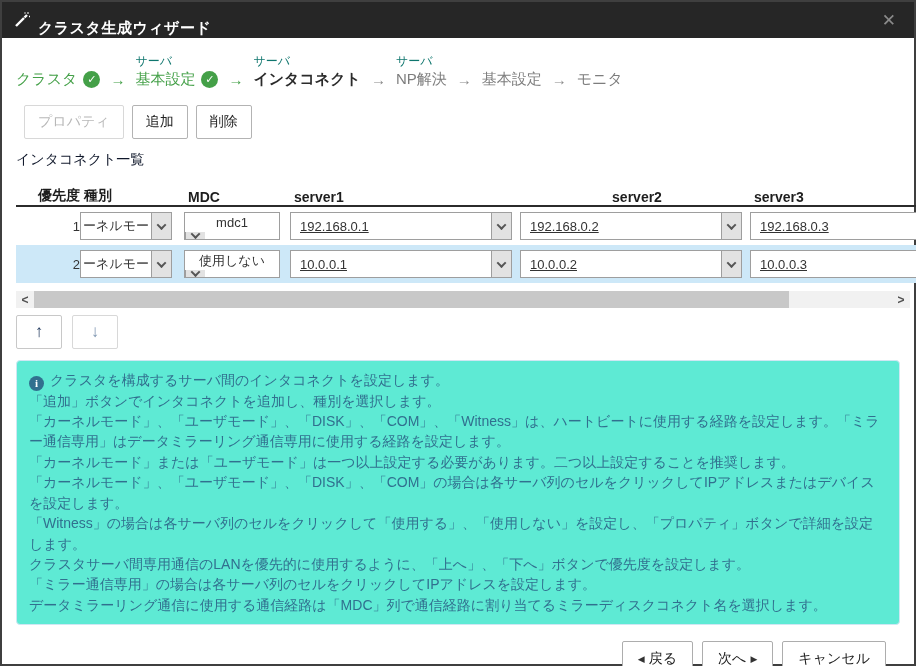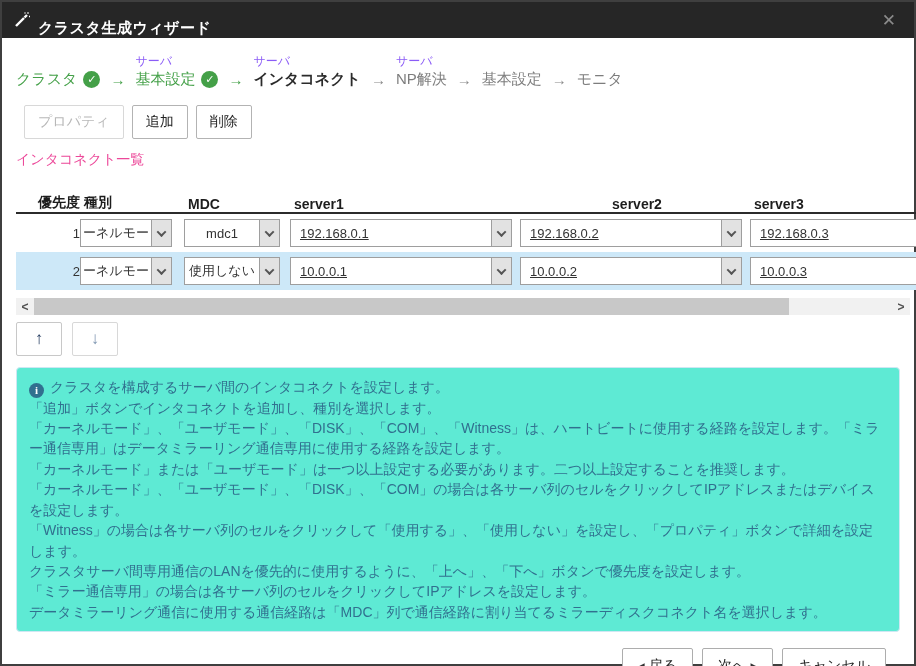--- a/index.html
+++ b/index.html
@@ -12,57 +12,57 @@
   .titlebar { height:36px; background:#262626; color:#fff; display:flex; align-items:center; padding:0 12px; flex-shrink:0; }
   .titlebar .wand { margin-right:8px; display:inline-flex; }
   .titlebar .title { font-size:15px; font-weight:bold; letter-spacing:.5px;margin-top:17px; }
   .titlebar .close { margin-left:auto; color:#8a8a8a; font-size:17px; font-weight:bold; cursor:pointer; padding:0 6px; }
 
   .content { flex:1; padding:10px 14px 0 14px; display:flex; flex-direction:column; }
 
   
   .steps { display:flex; align-items:flex-end; margin:4px 0 10px 0; }
   .step { display:flex; flex-direction:column; }
-  .step .sub { height:18px; font-size:12px; color:#8b5cf6; line-height:18px; }
+  .step .sub { height:18px; font-size:12px; color:#0f766e; line-height:18px; }
   .step .lblrow { display:flex; align-items:center; font-size:15px; }
   .step.done .lbl { color:#44a048; }
   .step.current .lbl { color:#2b2b2b; font-weight:bold; }
   .step.todo .lbl { color:#7d7d7d; }
   .check { width:17px; height:17px; border-radius:50%; background:#44a048; color:#fff; font-size:11px; display:inline-flex; align-items:center; justify-content:center; margin-left:6px; font-weight:bold; }
   .arrow { font-size:15px; font-weight:bold; padding:0 10px 1px 10px; }
   .arrow.done { color:#44a048; }
   .arrow.todo { color:#8a8a8a; }
 
   
   .toolbar { display:flex; gap:8px; margin:6px 0 12px 0;padding-left:8px; }
   .btn { background:#fff; border:1px solid #b3b3b3; color:#222; font-size:14px; padding:7px 13px; border-radius:2px; cursor:pointer; font-family:inherit; }
   .btn.disabled { color:#b8b8b8; border-color:#d8d8d8; cursor:default; }
 
-  .caption { font-size:14px; color:#ec4899; margin-bottom:19px; }
+  .caption { font-size:14px; color:#0f172a; margin-bottom:12px; }
 
   
   .tablewrap { width:902px; margin-right:-14px; overflow:hidden; }
   .tgrid { width:964px; }
   .thead { display:flex; align-items:flex-end; height:26px; border-bottom:2px solid #2b2b2b; font-weight:bold; font-size:14px; color:#1d1d1d; }
   .trow { display:flex; align-items:center; height:38px; font-size:13px; color:#333; }
   .trow.selected { background:#cde8f8; }
   .c0 { width:64px; flex-shrink:0; text-align:right; }
   .c1 { width:104px; flex-shrink:0; }
   .c2 { width:106px; flex-shrink:0; }
   .c3 { width:230px; flex-shrink:0; }
   .c4 { width:230px; flex-shrink:0;text-align:center; }
   .c5 { width:230px; flex-shrink:0; }
   .thead .c1,.thead .c2,.thead .c3,.thead .c4,.thead .c5 { padding-left:4px; }
 
   .ddl { height:28px; background:#fff; border:1px solid #9e9e9e; display:flex; align-items:stretch; cursor:pointer; }
   .ddl .txt { flex:1; display:flex; align-items:center; justify-content:center; padding:0 2px; white-space:nowrap; overflow:hidden; font-size:13px; color:#333; }
   .ddl .chev { width:20px; background:#e2e2e2; border-left:1px solid #9e9e9e; display:flex; align-items:center; justify-content:center; }
   .chev i { width:7px; height:7px; border-right:2px solid #555; border-bottom:2px solid #555; transform:rotate(45deg) translate(-1px,-1px); }
   .w-type { width:92px; }
-  .w-mdc { width:96px; }
+  .w-mdc { width:96px;flex-direction:column; }
   .combo { width:222px; }
   .combo .txt { justify-content:flex-start; padding-left:9px;text-decoration:underline; }
 
   
   .hscroll { display:flex; align-items:center; height:17px; width:894px; margin-top:8px; background:#f1f1f1; }
   .hs-btn { width:18px; height:17px; display:flex; align-items:center; justify-content:center; color:#505050; font-size:12px; font-weight:bold; cursor:pointer; flex-shrink:0; }
   .hs-track { flex:1; height:17px; position:relative; }
   .hs-thumb { position:absolute; left:0; top:0; height:17px; width:88%; background:#c8c8c8; cursor:pointer; }
 
   

